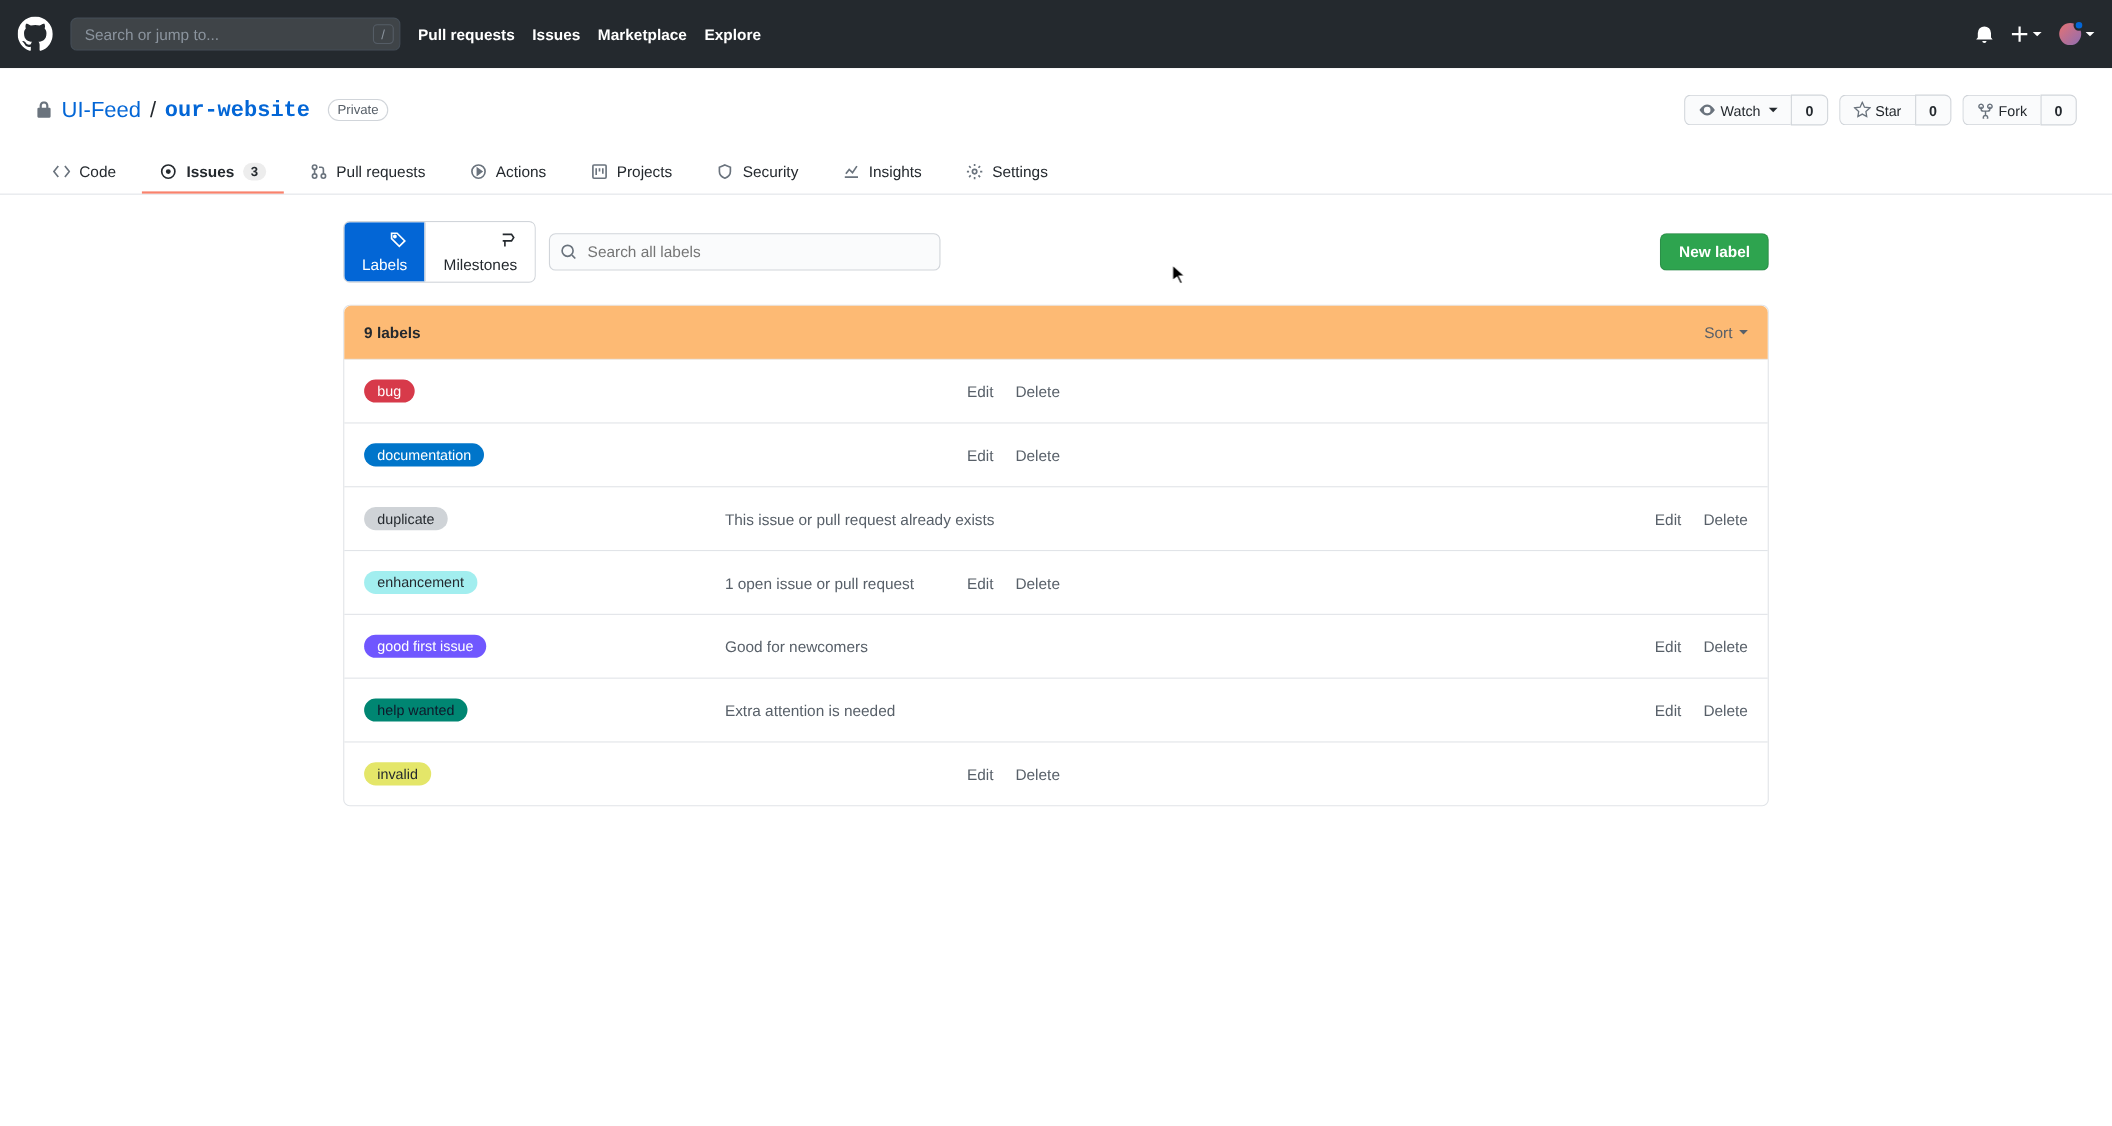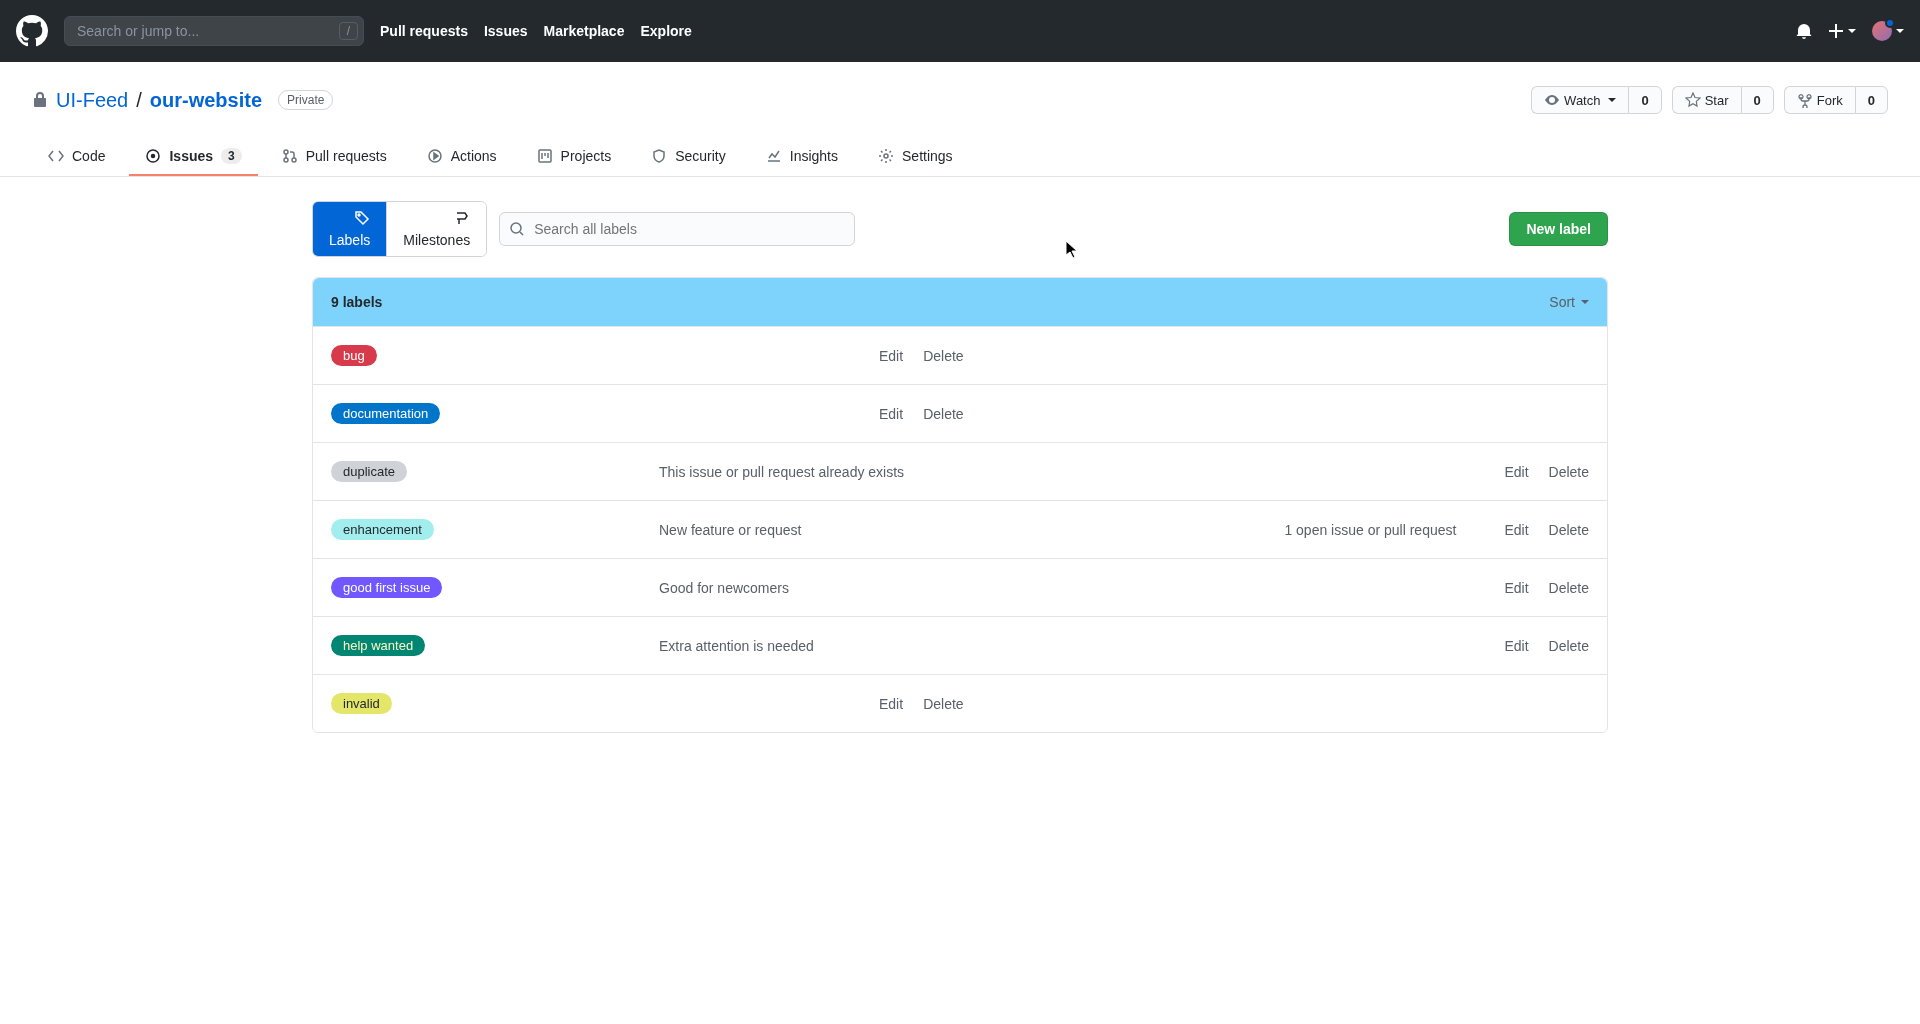--- a/index.html
+++ b/index.html
@@ -20,21 +20,21 @@
 .header-right .icon-btn { color: #fff; display: flex; align-items: center; cursor: pointer; }
 .avatar { width: 20px; height: 20px; border-radius: 50%; background: linear-gradient(135deg,#e67272,#8e6db3); position: relative; }
 .avatar-dot { position: absolute; top: -3px; right: -3px; width: 10px; height: 10px; background: #0366d6; border: 2px solid #24292e; border-radius: 50%; }
 .caret-down { display:inline-block; width:0; height:0; border-left:4px solid transparent; border-right:4px solid transparent; border-top:4px solid currentColor; margin-left:4px; vertical-align: middle;}
 
 
 .repohead { padding: 24px 32px 0; border-bottom: 1px solid #e1e4e8; background:#fff;}
 .repohead-top { display: flex; align-items: center; }
 .repo-title { display: flex; align-items: center; gap: 8px; font-size: 20px; }
 .repo-title .owner, .repo-title .name { color: #0366d6; }
-.repo-title .name { font-weight: 600; }
+.repo-title .name { font-weight: 600; font-family: Liberation Mono, monospace; }
 .repo-title .sep { color: #24292e; }
 .privacy-badge { border: 1px solid #d1d5da; border-radius: 12px; font-size: 12px; padding: 2px 8px; color: #586069; margin-left: 8px;}
 .repohead-actions { margin-left: auto; display: flex; gap: 10px; }
 .btn-group { display: flex; }
 .btn { background: #fafbfc; border: 1px solid #d1d5da; padding: 5px 12px; font-size: 13px; font-weight: 500; display: flex; align-items: center; gap: 4px; cursor: pointer; color:#24292e;}
 .btn-group .btn:first-child { border-radius: 6px 0 0 6px; border-right: none; }
 .btn-group .btn.count { border-radius: 0 6px 6px 0; font-weight: 600; }
 .repo-tabs { display: flex; gap: 8px; margin-top: 24px; padding: 0 }
 .repo-tab { display: flex; align-items: center; gap: 8px; padding: 10px 16px; color: #24292e; border-bottom: 2px solid transparent; cursor: pointer; font-size: 14px;}
 .repo-tab.active { border-bottom-color: #f9826c; font-weight: 600; }
@@ -49,21 +49,21 @@
 .seg-btn { display: flex; align-items: flex-end; gap: 6px; padding: 8px 16px; font-size: 14px; cursor: pointer; background:#fff;flex-direction:column;}
 .seg-btn.active { background: #0366d6; color: #fff; }
 .seg-btn + .seg-btn { border-left: 1px solid #d1d5da; }
 .search-labels { position: relative; flex: 0 0 356px; border-radius: 11px; }
 .search-labels input { width: 100%; border: 1px solid #d1d5da; border-radius: 6px; padding: 8px 12px 8px 34px; font-size: 14px; color: #586069; background:#fafbfc;}
 .search-labels .s-icon { position: absolute; left: 10px; top: 50%; transform: translateY(-50%); color: #6a737d; }
 .btn-primary { margin-left: auto; background: #2ea44f; color: #fff; border: 1px solid rgba(27,31,35,.15); border-radius: 6px; padding: 8px 16px; font-size: 14px; font-weight: 600; cursor: pointer; }
 
 
 .label-box { border: 1px solid #e1e4e8; border-radius: 6px; margin-top: 20px; }
-.box-header { background: #7dd3fc; border-bottom: 1px solid #e1e4e8; padding: 16px 18px; display: flex; align-items: center; border-radius: 6px 6px 0 0;}
+.box-header { background: #fdba74; border-bottom: 1px solid #e1e4e8; padding: 16px 18px; display: flex; align-items: center; border-radius: 6px 6px 0 0;}
 .box-header .count-text { font-weight: 600; }
 .sort-btn { margin-left: auto; color: #586069; cursor: pointer; display:flex; align-items:center; gap:2px;}
 .label-row { display: flex; align-items: center; padding: 18px; border-bottom: 1px solid #e1e4e8; }
 .label-row:last-child { border-bottom: none; }
 .label-col-name { width: 328px; }
 .label-col-desc { flex: 1; color: #586069; }
 .label-col-meta { width: 220px; color: #586069; }
 .label-col-actions { display: flex; gap: 20px; }
 .label-col-actions a { color: #586069; cursor: pointer; }
 .label-pill { display: inline-block; padding: 3px 12px; border-radius: 14px; font-size: 13px; font-weight: 500; }
@@ -297,41 +297,40 @@
     <div class="label-col-meta"></div>
     <div class="label-col-actions">
       <a>Edit</a>
       <a>Delete</a>
     </div>
         </div>
         <div class="label-row">
     <div class="label-col-name">
       <span class="label-pill" style="background:#a2eeef;color:#24292e">enhancement</span>
     </div>
-    <div class="label-col-desc">New feature or request</div>
     <div class="label-col-meta">1 open issue or pull request</div>
     <div class="label-col-actions">
       <a>Edit</a>
       <a>Delete</a>
     </div>
         </div>
         <div class="label-row">
     <div class="label-col-name">
       <span class="label-pill" style="background:#7057ff;color:#fff">good first issue</span>
     </div>
     <div class="label-col-desc">Good for newcomers</div>
     <div class="label-col-meta"></div>
     <div class="label-col-actions">
       <a>Edit</a>
       <a>Delete</a>
     </div>
         </div>
         <div class="label-row">
     <div class="label-col-name">
-      <span class="label-pill" style="background:#008672;color:#fef9c3">help wanted</span>
+      <span class="label-pill" style="background:#008672;color:#0f172a">help wanted</span>
     </div>
     <div class="label-col-desc">Extra attention is needed</div>
     <div class="label-col-meta"></div>
     <div class="label-col-actions">
       <a>Edit</a>
       <a>Delete</a>
     </div>
         </div>
         <div class="label-row">
     <div class="label-col-name">

